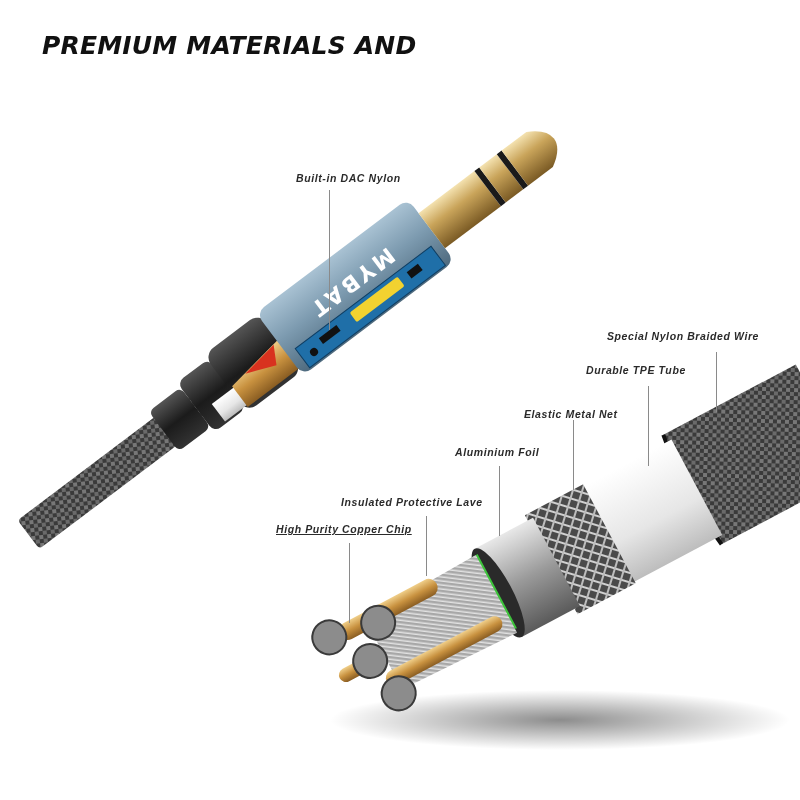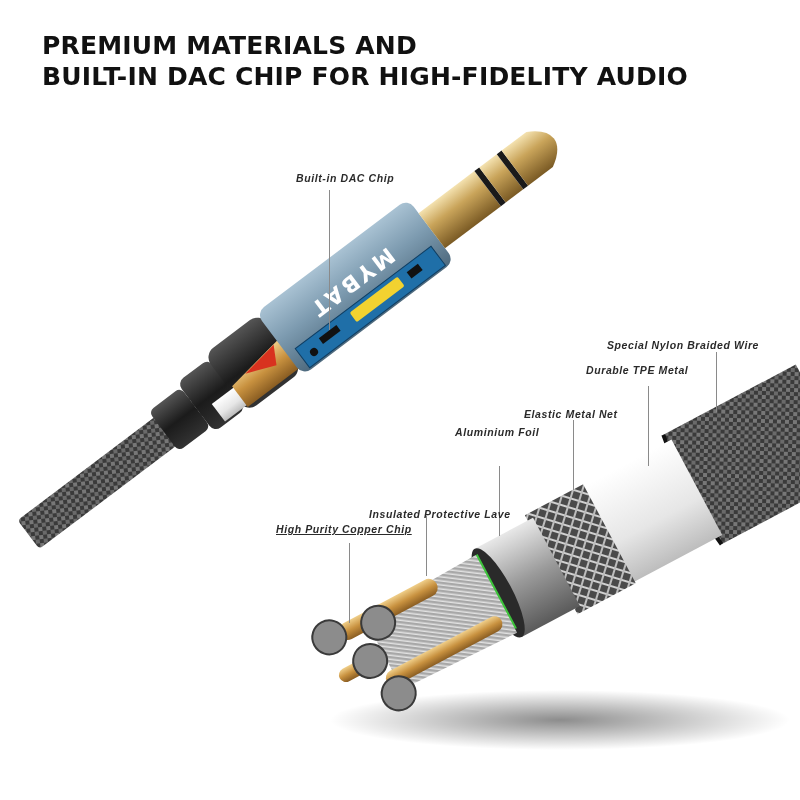--- a/index.html
+++ b/index.html
@@ -1,28 +1,27 @@
 <!DOCTYPE html>
 <html><head>
 <meta charset="utf-8">
 <style>
   html, body { margin: 0; padding: 0; background: #ffffff; }
   body { width: 800px; height: 800px; position: relative; overflow: hidden; font-family: "Liberation Sans", sans-serif; }
   .headline { position: absolute; left: 42px; top: 30px; margin: 0; font-family: "DejaVu Sans", sans-serif; font-weight: bold; font-size: 25px; line-height: 31px; color: #111111; letter-spacing: 0.2px; }
-  .headline span { display: block; }
+  .headline span { display: block; font-style: italic; }
   .callout { position: absolute; font-family: "Liberation Sans", sans-serif; font-style: italic; font-weight: bold; font-size: 10.5px; color: #2a2a2a; letter-spacing: 0.6px; white-space: nowrap; }
   .leader { position: absolute; width: 1px; background: #8a8a8a; }
   svg.art { position: absolute; left: 0; top: 0; }
 </style>
 </head>
 <body>
 
 <h1 class="headline">
   <span>PREMIUM MATERIALS AND</span>
-  <span>BUILT-IN DAC CHIP FOR HIGH-FIDELITY AUDIO</span>
 </h1>
 
 <svg class="art" width="800" height="800" viewBox="0 0 800 800">
   <defs>
     <linearGradient id="braidG" x1="0" y1="0" x2="0" y2="1">
       <stop offset="0" stop-color="#6d6d6d"></stop>
         <stop offset="0.5" stop-color="#2c2c2c"></stop>
         <stop offset="1" stop-color="#555"></stop>
     </linearGradient>
     <pattern id="weave" width="8" height="8" patternUnits="userSpaceOnUse" patternTransform="rotate(30)">
@@ -127,32 +126,32 @@
     <rect x="-210" y="18" width="130" height="16" rx="8" fill="url(#copperG)"></rect>
     <rect x="-250" y="-6" width="40" height="14" rx="7" fill="url(#copperG)"></rect>
 
     <circle cx="-240" cy="-40" r="17" fill="#8c8c8c" stroke="#3a3a3a" stroke-width="2"></circle>
     <circle cx="-215" cy="0" r="17" fill="#8c8c8c" stroke="#3a3a3a" stroke-width="2"></circle>
     <circle cx="-190" cy="-30" r="17" fill="#8c8c8c" stroke="#3a3a3a" stroke-width="2"></circle>
     <circle cx="-205" cy="42" r="17" fill="#8c8c8c" stroke="#3a3a3a" stroke-width="2"></circle>
   </g>
 </svg>
 
-<div class="callout" style="left:296px;top:172px;">Built-in DAC Chip</div>
+<div class="callout" style="left:296px;top:172px;">Built-in DAC Nylon</div>
 <div class="leader" style="left:329px;top:190px;height:140px;"></div>
 
-<div class="callout" style="left:607px;top:339px;">Special Nylon Braided Wire</div>
+<div class="callout" style="left:607px;top:330px;">Special Nylon Braided Wire</div>
 <div class="leader" style="left:716px;top:352px;height:60px;"></div>
 
-<div class="callout" style="left:586px;top:364px;">Durable TPE Metal</div>
+<div class="callout" style="left:586px;top:364px;">Durable TPE Tube</div>
 <div class="leader" style="left:648px;top:386px;height:80px;"></div>
 
 <div class="callout" style="left:524px;top:408px;">Elastic Metal Net</div>
 <div class="leader" style="left:573px;top:420px;height:70px;"></div>
 
-<div class="callout" style="left:455px;top:426px;">Aluminium Foil</div>
+<div class="callout" style="left:455px;top:446px;">Aluminium Foil</div>
 <div class="leader" style="left:499px;top:466px;height:70px;"></div>
 
-<div class="callout" style="left:341px;top:508px;margin-left:28px;">Insulated Protective Lave</div>
+<div class="callout" style="left:341px;top:496px;">Insulated Protective Lave</div>
 <div class="leader" style="left:426px;top:516px;height:60px;"></div>
 
 <div class="callout" style="left:276px;top:523px;text-decoration:underline;">High Purity Copper Chip</div>
 <div class="leader" style="left:349px;top:543px;height:80px;"></div>
 
 </body></html>

